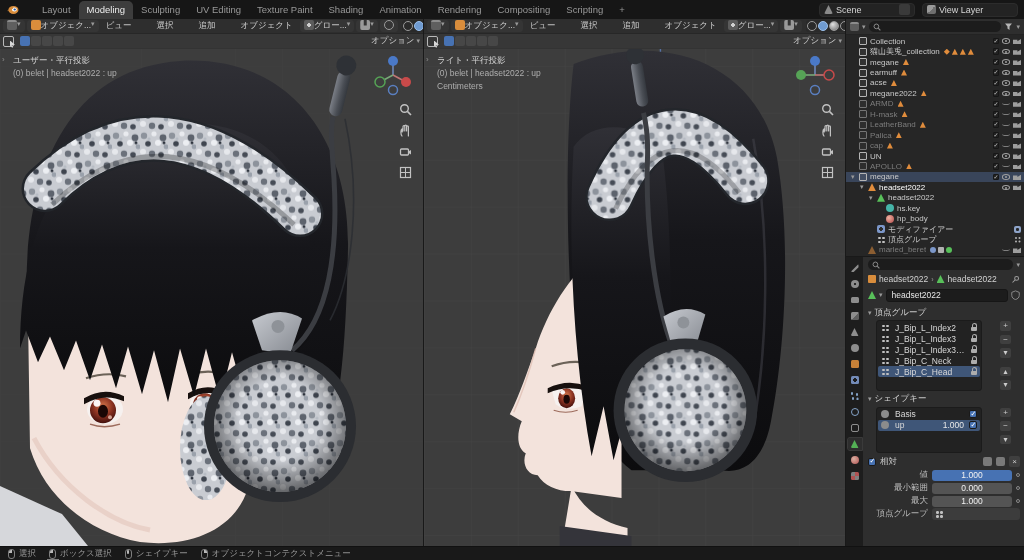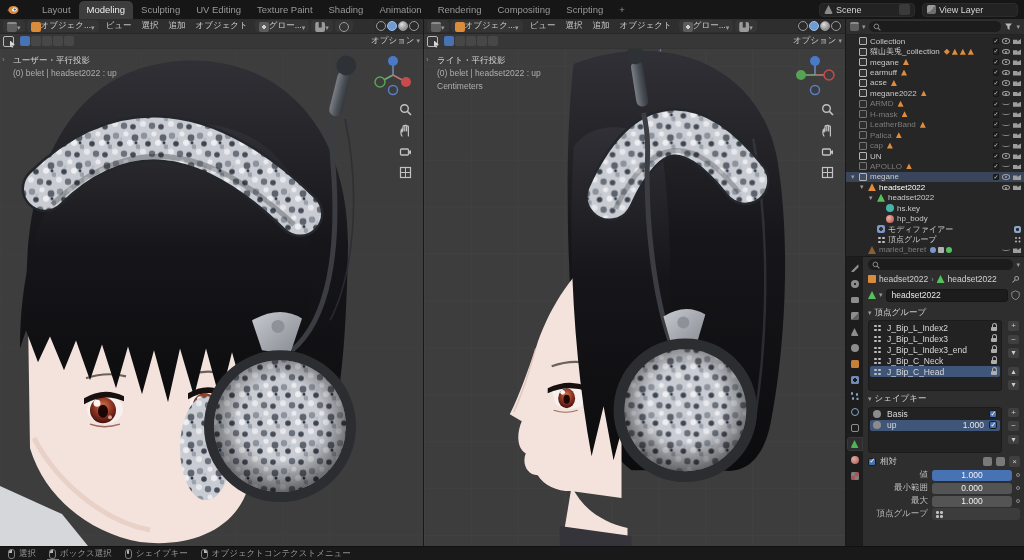--- a/index.html
+++ b/index.html
@@ -26,23 +26,23 @@
 
   
   .main{position:absolute;top:19px;left:0;right:0;bottom:14px;display:flex}
   .vp{position:relative;background:#3d3d3d;overflow:hidden;flex:none}
   .vp.left{width:423px}
   .vp.right{width:422px;border-left:1px solid #191919}
   .vp-h1{position:absolute;top:0;left:0;right:0;height:15px;background:#2e2e2e;border-bottom:1px solid #272727;
          display:flex;align-items:center;gap:2px;padding:0 3px;font-size:8.5px;color:#cfcfcf;z-index:5}
   .vp-h2{position:absolute;top:15px;left:0;right:0;height:15px;background:#373737;border-bottom:1px solid #333;
          display:flex;align-items:center;gap:2px;padding:0 3px;font-size:8.5px;z-index:5}
-  .vp-menus{display:flex;gap:0}
+  .vp-menus{display:flex;gap:15px}
   .vp-menu{padding:0 5px;border-radius:2px;white-space:nowrap}
-  .dd{display:flex;align-items:flex-end;gap:0;background:#3a3a3a;border-radius:3px;height:12px;padding:0 4px;white-space:nowrap}
+  .dd{display:flex;align-items:flex-start;gap:0;background:#3a3a3a;border-radius:3px;height:12px;padding:0 4px;white-space:nowrap}
   .vp-h1 .dd{background:#353535}
   .caret{font-size:7px;color:#9a9a9a}
   .hico{width:10px;height:10px;border-radius:2px;background:#8c8c8c;flex:none}
   .hico.grid-box{background:linear-gradient(#8c8c8c,#8c8c8c) 0 0/100% 2px no-repeat,#5f5f5f}
   .hico.mode{background:#d98d3c;border-radius:2px}
   .hico.pivot{background:radial-gradient(circle,#cfcfcf 25%,#5c5c5c 26%)}
   .hico.magnet{background:#9a9a9a;clip-path:polygon(0 0,35% 0,35% 55%,65% 55%,65% 0,100% 0,100% 100%,0 100%)}
   .hico.prop{background:transparent;border:1.4px solid #9a9a9a;border-radius:50%}
   .shade-group{display:flex;gap:1px;background:#2a2a2a;border-radius:3px;padding:1px}
   .sball{width:10px;height:10px;border-radius:50%;border:1.2px solid #9a9a9a}
@@ -135,21 +135,21 @@
   .p-row-h{height:15px;display:flex;align-items:center;gap:3px}
   .p-crumb{height:14px;display:flex;align-items:center;gap:3px;color:#d2d2d2;white-space:nowrap}
   .ico8{width:8px;height:8px;flex:none}
   .ico8.cube{background:#d98d3c;border-radius:1px}
   .ico8.tri{background:#58c05a;clip-path:polygon(50% 0,100% 100%,0 100%)}
   .p-name-row{height:18px;display:flex;align-items:center;gap:3px}
   .p-field-dark{flex:1;height:13px;background:#1c1c1c;border:1px solid #161616;border-radius:3px;
                 display:flex;align-items:center;padding:0 5px;color:#e6e6e6;min-width:0}
   .p-sec{height:13px;display:flex;align-items:center;gap:3px;color:#d8d8d8;margin-top:2px}
   .p-sec::before{content:"▾";font-size:7px;color:#9a9a9a}
-  .p-listwrap{display:flex;gap:5px;margin:1px 0 2px}
+  .p-listwrap{display:flex;gap:17px;margin:1px 8px 2px}
   .p-list{flex:1;background:#222;border:1px solid #1b1b1b;border-radius:3px;padding:1px;min-width:0}
   .pl-row{height:11px;display:flex;align-items:center;gap:3px;padding:0 3px;border-radius:2px}
   .pl-row.selected{background:#3f5678}
   .pl-row .nm{flex:1;white-space:nowrap;overflow:hidden;text-overflow:ellipsis;color:#d8d8d8}
   .pl-row .val{color:#e8e8e8;margin-right:2px}
   .lock{width:6px;height:4.5px;background:#adadad;border-radius:1px;position:relative;margin-top:3px;flex:none}
   .lock::before{content:"";position:absolute;top:-3.5px;left:0.8px;width:3.5px;height:3.5px;border:1px solid #adadad;
                 border-bottom:none;border-radius:3px 3px 0 0}
   .p-list-btns{width:13px;display:flex;flex-direction:column;gap:2px;flex:none}
   .p-btn{width:13px;height:11.5px;background:#3f3f3f;border:1px solid #2e2e2e;border-radius:3px;color:#ccc;

